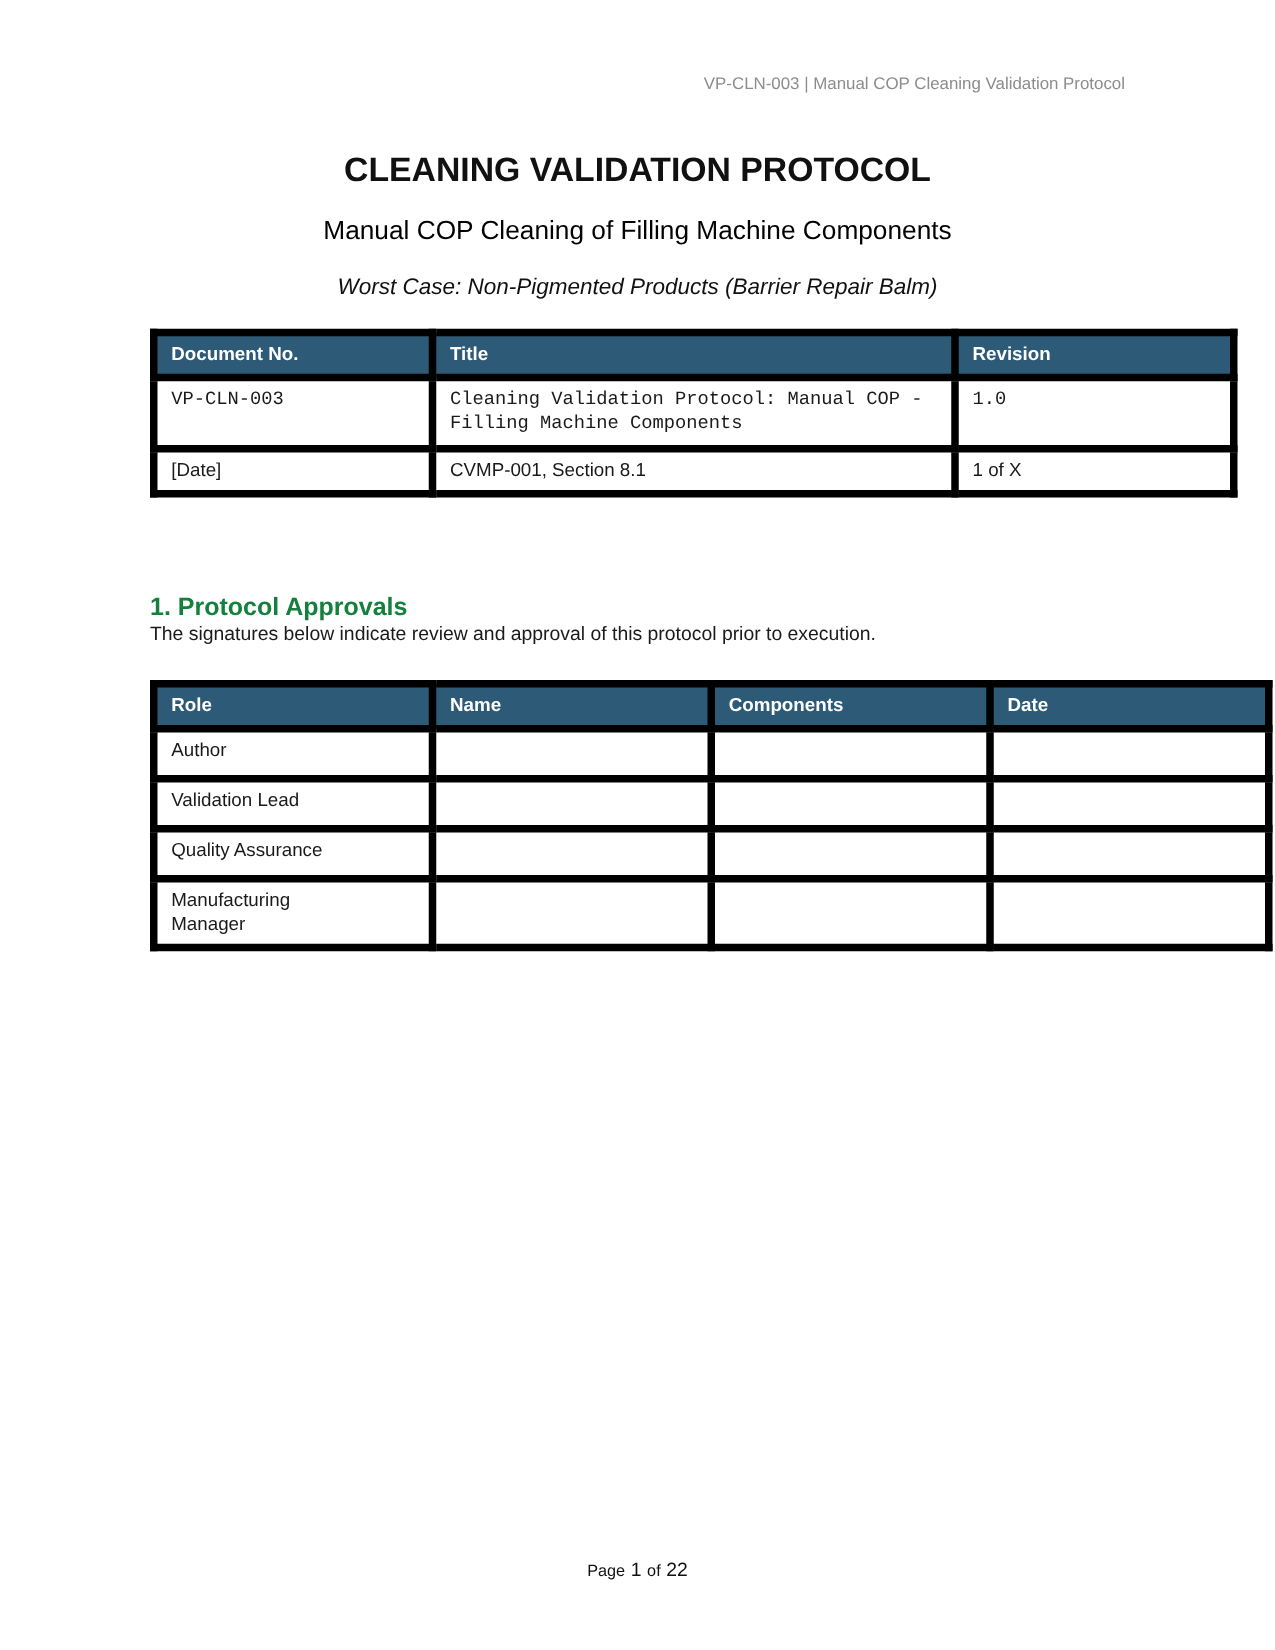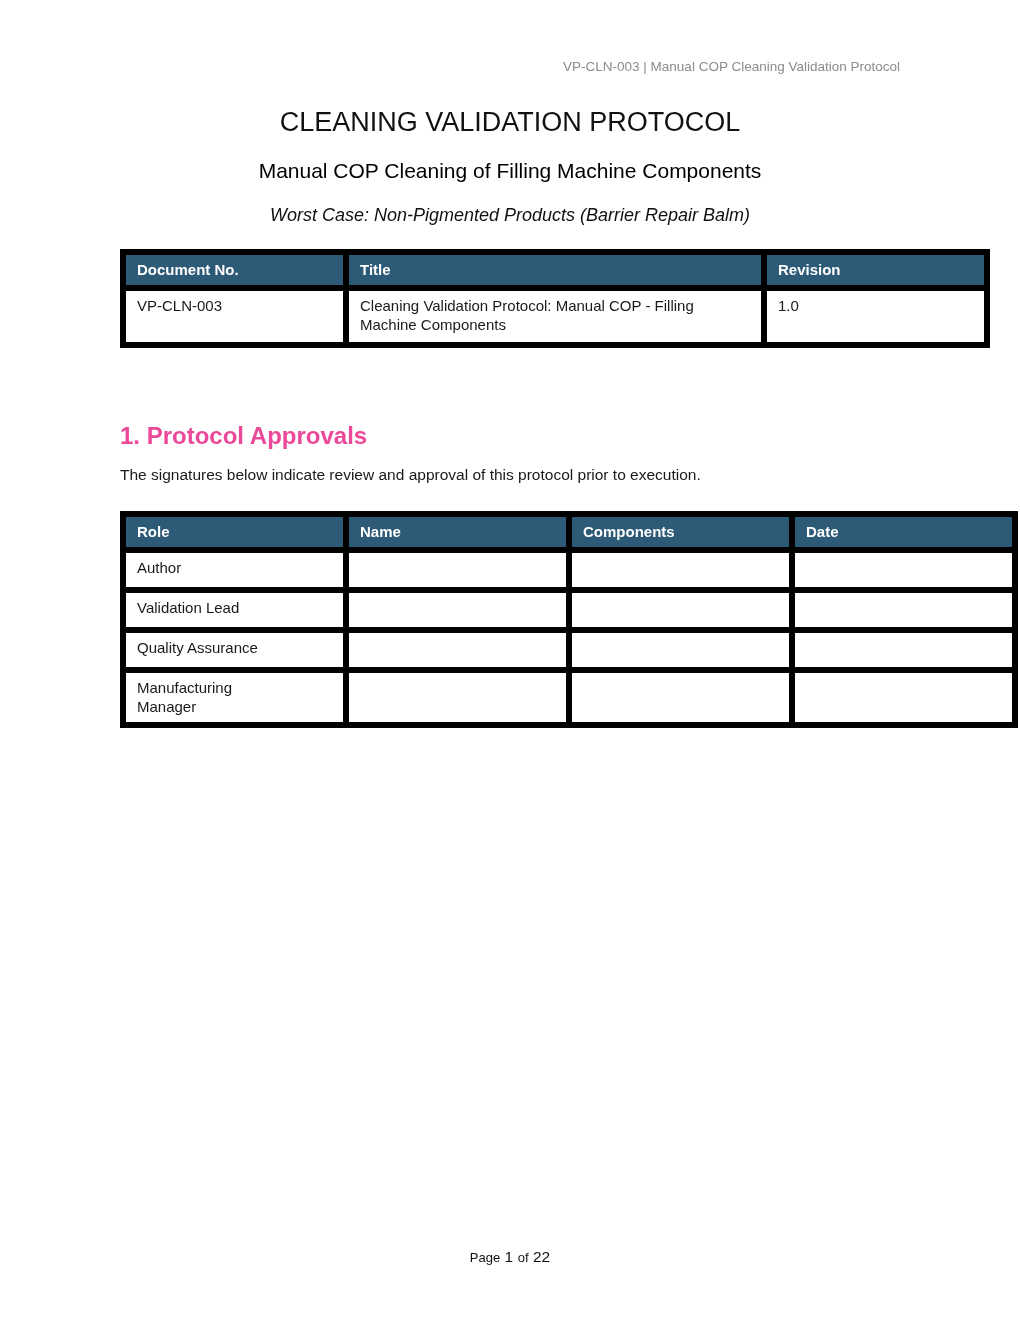--- a/index.html
+++ b/index.html
@@ -21,24 +21,24 @@
   .content {
     padding: 58px 120px 0 120px;
   }
   .header-right {
     text-align: right;
     font-size: 13.5px;
     color: #8c8c8c;
     line-height: 18px;
   }
   .doc-title {
-    margin-top: 31px;
+    margin-top: 45px;
     text-align: center;
     font-size: 27px;
-    font-weight: normal;
+    font-weight: bold;
     color: #111111;
     line-height: 30px;
   }
   .doc-subtitle {
     margin-top: 22px;
     text-align: center;
     font-size: 21px;
     font-weight: normal;
     color: #000000;
     line-height: 24px;
@@ -69,30 +69,29 @@
     word-wrap: break-word;
   }
   th {
     background: #2d5a76;
     color: #ffffff;
     font-weight: bold;
   }
   .doc-info-table .col-a { width: 195px; }
   .doc-info-table .col-b { width: 390px; }
   .doc-info-table .col-c { width: 195px; }
-  .doc-info-table .tall td { height: 40px; }
+  .doc-info-table .tall td { height: 40px; font-family: Liberation Mono, monospace; }
   .section-heading {
     margin-top: 76px;
-    font-size: 24px;
+    font-size: 20px;
     font-weight: bold;
-    color: #ec4899;
+    color: #15803d;
     line-height: 24px;
   }
   .section-intro {
-    margin-top: 17px;
     font-size: 15.5px;
     line-height: 20px;
     color: #1a1a1a;
   }
   .approvals-table {
     margin-top: 26px;
   }
   .approvals-table th { width: 195px; }
   .approvals-table td { height: 23px; }
   .narrow {
@@ -128,20 +127,25 @@
       <tbody>
           <tr>
         <th class="col-a">Document No.</th>
         <th class="col-b">Title</th>
         <th class="col-c">Revision</th>
       </tr>
       <tr class="tall">
         <td>VP-CLN-003</td>
         <td>Cleaning Validation Protocol: Manual COP - Filling Machine Components</td>
         <td>1.0</td>
+      </tr>
+      <tr>
+        <td>[Date]</td>
+        <td>CVMP-001, Section 8.1</td>
+        <td>1 of X</td>
       </tr>
     </tbody>
       </table>
 
     <div class="section-heading">1. Protocol Approvals</div>
 
     <div class="section-intro">The signatures below indicate review and approval of this protocol prior to execution.</div>
 
     <table class="approvals-table">
       <tbody>

